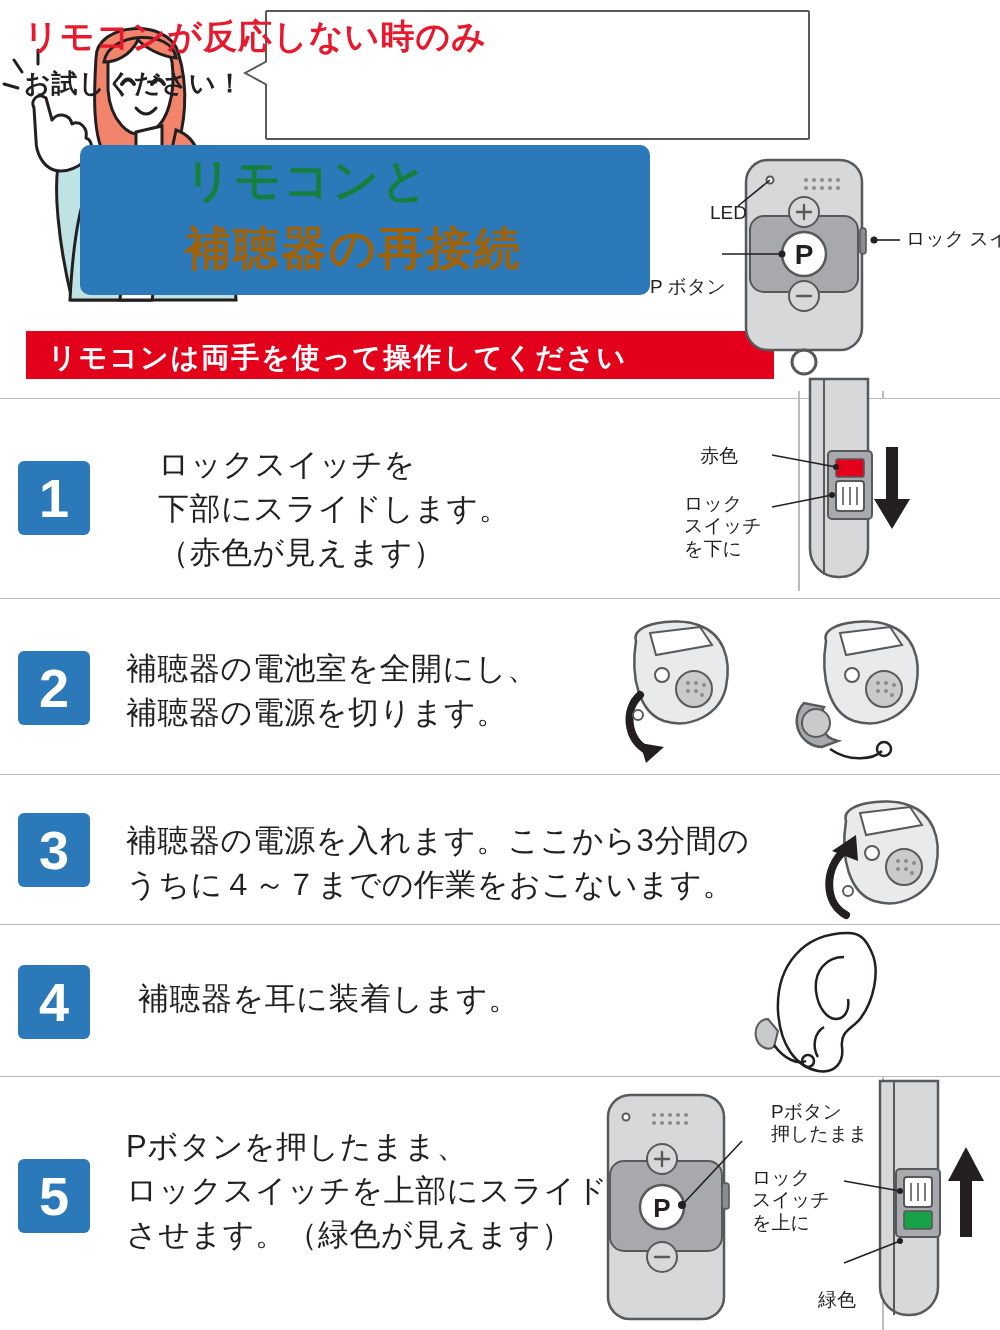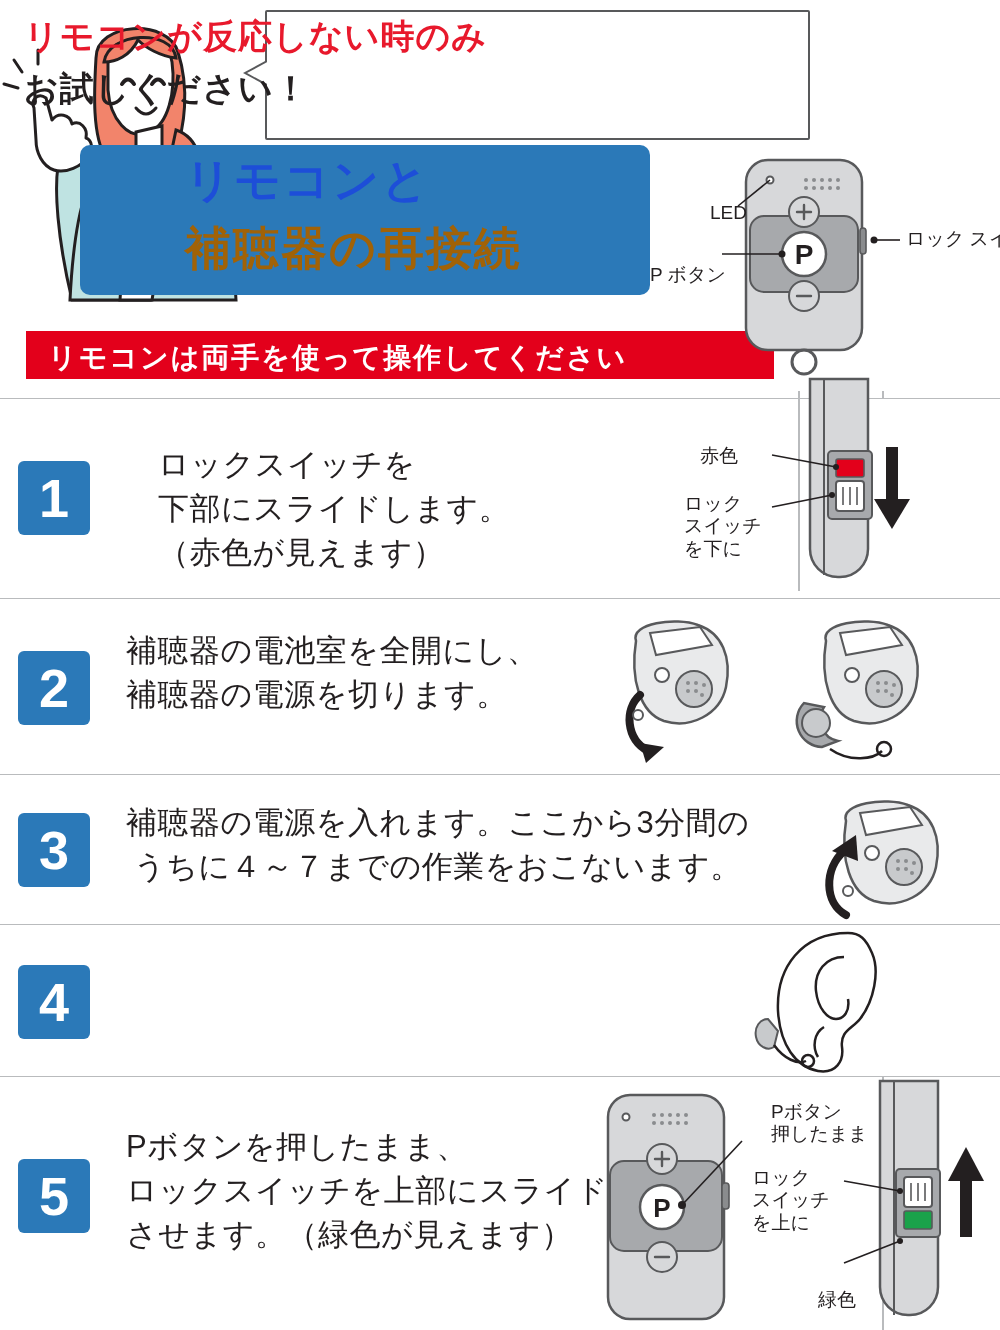--- a/index.html
+++ b/index.html
@@ -58,21 +58,21 @@
     left: 24px; top: 14px;
     font-size: 34px;
     font-weight: bold;
     color: #e8192c;
     letter-spacing: 1px;
     white-space: nowrap;
   }
   .bubble-line2 {
     position: absolute;
     left: 24px; top: 66px;
-    font-size: 34px;
+    font-size: 26px;
     font-weight: bold;
     color: #231f20;
     letter-spacing: 1px;
     white-space: nowrap;
   }
 
   
   .title-block {
     position: absolute;
     left: 80px;
@@ -80,21 +80,21 @@
     width: 570px;
     height: 150px;
     background: #2b79b8;
     border-radius: 10px;
   }
   .title-line1 {
     position: absolute;
     left: 185px; top: 150px;
     font-size: 46px;
     font-weight: bold;
-    color: #1d4ed8;
+    color: #15803d;
     letter-spacing: 2px;
     white-space: nowrap;
   }
   .title-line2 {
     position: absolute;
     left: 185px; top: 218px;
     font-size: 46px;
     font-weight: bold;
     color: #a16207;
     letter-spacing: 2px;
@@ -275,21 +275,21 @@
     <g stroke="#231f20" stroke-width="1.6" fill="none">
       <line x1="110" y1="30" x2="78" y2="56"></line>
       <line x1="122" y1="104" x2="62" y2="104"></line>
       <line x1="214" y1="90" x2="240" y2="90"></line>
     </g>
     <circle cx="122" cy="104" r="3.5" fill="#231f20"></circle>
     <circle cx="214" cy="90" r="3.5" fill="#231f20"></circle>
   </svg>
 
   <div class="calloutlbl" style="left:698px; top:202px;margin-left:12px;">LED</div>
-  <div class="calloutlbl" style="left:650px; top:264px;">P ボタン</div>
+  <div class="calloutlbl" style="left:650px; top:276px;">P ボタン</div>
   <div class="calloutlbl" style="left:906px; top:228px;">ロック
 スイッチ</div>
 </div>
 
 <div class="row r1">
   <div class="vline" style="left:798px; top:-8px; height:200px;"></div>
   <div class="vline" style="left:882px; top:-8px; height:8px;"></div>
 
   <div class="num-box" style="top:62px;">1</div>
   <div class="step-text" style="left:138px; top:44px;margin-left:20px;">ロックスイッチを
@@ -324,21 +324,21 @@
   </svg>
 
   <div class="calloutlbl" style="left:700px; top:46px;">赤色</div>
   <div class="calloutlbl" style="left:684px; top:94px; white-space:pre-line;">ロック
 スイッチ
 を下に</div>
 </div>
 
 <div class="row r2">
   <div class="num-box" style="top:52px;">2</div>
-  <div class="step-text" style="left:126px; top:30px;">補聴器の電池室を全開にし、
+  <div class="step-text" style="left:126px; top:48px;">補聴器の電池室を全開にし、
 補聴器の電源を切ります。</div>
 
   <svg style="position:absolute; left:580px; top:8px;" width="400" height="160" viewBox="0 0 400 160">
 
     <g transform="translate(20,10)">
       <path d="M36 24 C30 6 76 0 98 8 C122 16 132 40 126 70 C120 98 90 112 64 104 C40 96 30 62 36 24 Z" fill="#e9eaeb" stroke="#58595b" stroke-width="2.5"></path>
       <path d="M50 16 L100 10 L112 28 L56 38 Z" fill="#ffffff" stroke="#58595b" stroke-width="2"></path>
       <circle cx="62" cy="58" r="7" fill="#ffffff" stroke="#58595b" stroke-width="2"></circle>
       <circle cx="94" cy="72" r="18" fill="#c8cacc" stroke="#58595b" stroke-width="2"></circle>
       <g fill="#8a8c8e">
@@ -373,21 +373,21 @@
       <circle cx="46" cy="108" r="14" fill="#c8cacc" stroke="#58595b" stroke-width="2"></circle>
 
       <path d="M60 134 C80 148 104 144 112 136" fill="none" stroke="#231f20" stroke-width="2.5"></path>
       <circle cx="114" cy="134" r="7" fill="none" stroke="#231f20" stroke-width="2.5"></circle>
     </g>
   </svg>
 </div>
 
 <div class="row r3">
   <div class="num-box" style="top:38px;">3</div>
-  <div class="step-text" style="left:126px; top:26px;text-align:center;">補聴器の電源を入れます。ここから3分間の
+  <div class="step-text" style="left:126px; top:44px;">補聴器の電源を入れます。ここから3分間の
 うちに４～７までの作業をおこないます。</div>
 
   <svg style="position:absolute; left:770px; top:2px;" width="220" height="145" viewBox="0 0 220 145">
     <g transform="translate(30,18)">
       <path d="M46 26 C40 8 86 2 108 10 C132 18 142 42 136 72 C130 100 100 114 74 106 C50 98 40 64 46 26 Z" fill="#e9eaeb" stroke="#58595b" stroke-width="2.5"></path>
       <path d="M60 18 L110 12 L122 30 L66 40 Z" fill="#ffffff" stroke="#58595b" stroke-width="2"></path>
       <circle cx="72" cy="58" r="7" fill="#ffffff" stroke="#58595b" stroke-width="2"></circle>
       <circle cx="104" cy="72" r="18" fill="#c8cacc" stroke="#58595b" stroke-width="2"></circle>
       <g fill="#8a8c8e">
         <circle cx="98" cy="66" r="2"></circle>
@@ -400,20 +400,21 @@
       <circle cx="48" cy="96" r="5" fill="none" stroke="#58595b" stroke-width="2"></circle>
 
       <path d="M46 120 C24 108 24 74 44 56" fill="none" stroke="#231f20" stroke-width="8" stroke-linecap="round"></path>
       <polygon points="32,56 56,40 58,66" fill="#231f20"></polygon>
     </g>
   </svg>
 </div>
 
 <div class="row r4">
   <div class="num-box" style="top:40px;">4</div>
+  <div class="step-text" style="left:138px; top:52px;">補聴器を耳に装着します。</div>
 
   <svg style="position:absolute; left:740px; top:2px;" width="190" height="150" viewBox="0 0 190 150">
 
     <path d="M108 6 C62 6 36 40 38 84 C40 118 56 140 78 144 C96 147 104 134 102 120
              C100 104 112 102 120 92 C134 74 140 44 132 26 C126 12 120 6 108 6 Z" fill="#ffffff" stroke="#231f20" stroke-width="2.5"></path>
     <path d="M104 30 C86 30 74 44 76 64 C78 82 88 92 96 92 C104 92 110 84 108 72" fill="none" stroke="#231f20" stroke-width="2.5"></path>
     <path d="M84 100 C74 106 72 120 78 130" fill="none" stroke="#231f20" stroke-width="2.5"></path>
 
     <path d="M28 92 C20 92 14 100 16 110 C18 120 28 124 34 120 L38 104 Z" fill="#c8cacc" stroke="#58595b" stroke-width="2"></path>
     <path d="M34 118 C44 132 58 138 66 134" fill="none" stroke="#231f20" stroke-width="2.5"></path>

